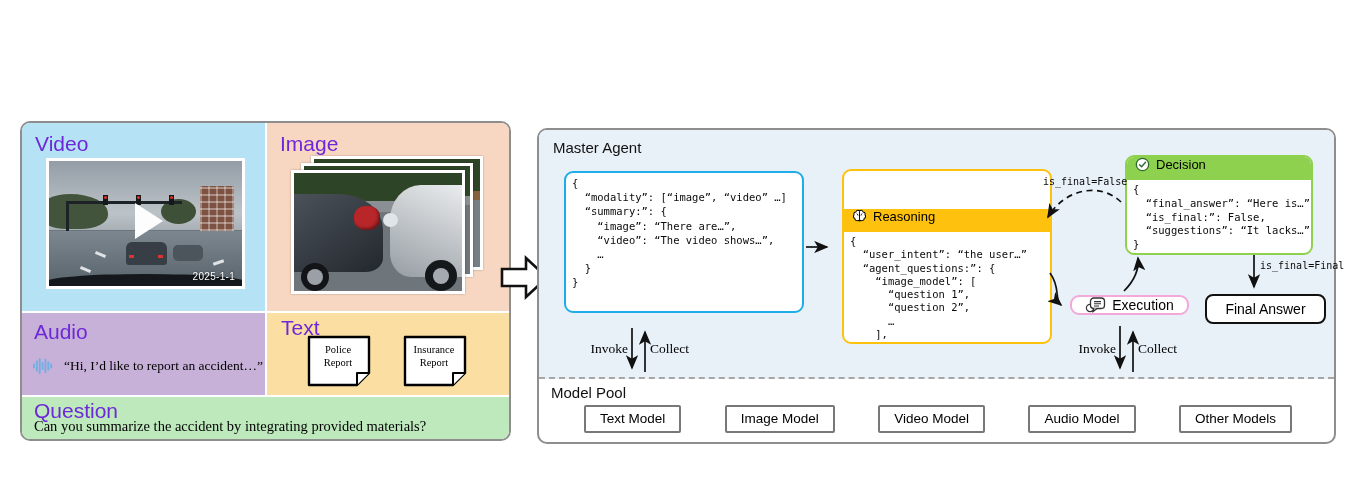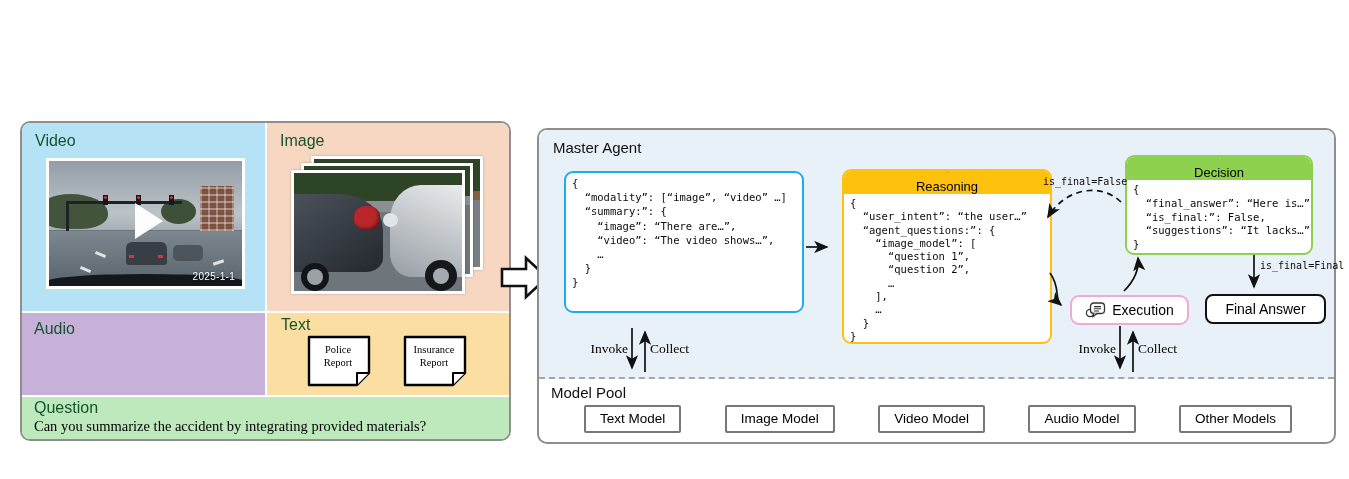--- a/index.html
+++ b/index.html
@@ -6,21 +6,21 @@
   body { background: #fff; font-family: "Liberation Sans", sans-serif; }
   .canvas { position: relative; width: 1349px; height: 479px; background: #fff; overflow: hidden; }
 
   
   .input-panel {
     position: absolute; left: 20px; top: 121px; width: 491px; height: 320px;
     background: #fff; border: 2px solid #8e8e8e; border-radius: 10px; overflow: hidden;
     display: grid; grid-template-columns: 243px 1fr; grid-template-rows: 188px 82px 1fr; gap: 2px;
   }
   .cell { position: relative; }
-  .cell-label { font-size: 16px; color: #14532d; }
+  .cell-label { font-size: 21px; color: #6d28d9; }
   .cell-video    { background: #b5e3f5; }
   .cell-image    { background: #f8d7c2; }
   .cell-audio    { background: #c8b1d9; }
   .cell-text     { background: #fbdfa2; }
   .cell-question { background: #bde9bd; grid-column: 1 / span 2; }
   .cell-video .cell-label, .cell-image .cell-label { position: absolute; left: 13px; top: 9px; }
 
   
   .vthumb { position: absolute; left: 24px; top: 35px; width: 199px; height: 131px;
     border: 3px solid #fff; overflow: hidden;
@@ -85,33 +85,33 @@
   .block-arrow { position: absolute; left: 500px; top: 254px; }
 
   
   .agent-panel { position: absolute; left: 537px; top: 128px; width: 799px; height: 316px;
     background: #fff; border: 2px solid #8e8e8e; border-radius: 10px; }
   .master-area { position: absolute; left: 0; top: 0; width: 100%; height: 249px;
     background: #e9f1f8; border-radius: 8px 8px 0 0; border-bottom: 2px dashed #a6a6a6; }
   .master-title { position: absolute; left: 14px; top: 9px; font-size: 15px; color: #111; }
 
   .stagebox { position: absolute; border-radius: 9px; background: #fff; overflow: hidden; }
-  .stagebox-header { display: flex; align-items: center; gap: 6px; height: 23px; padding: 0 8px; font-size: 13px; color: #000; flex-direction: column; }
+  .stagebox-header { display: flex; align-items: flex-start; gap: 6px; height: 23px; padding: 0 8px; font-size: 13px; color: #000; }
   .stagebox-body { font-family: "DejaVu Sans Mono", monospace; font-size: 10.5px; color: #0a0a0a; padding: 3px 6px; white-space: pre; }
   .box-perception { left: 25px; top: 41px; width: 240px; height: 142px; border: 2px solid #1fade9; }
   .box-perception .stagebox-header { background: #1fade9; }
   .box-perception .stagebox-body { line-height: 14.2px; }
   .box-reasoning { left: 303px; top: 39px; width: 210px; height: 175px; border: 2px solid #fec10d; }
-  .box-reasoning .stagebox-header { background: #fec10d; }
+  .box-reasoning .stagebox-header { background: #fec10d; margin-top: 38px; }
   .box-reasoning .stagebox-body { line-height: 13.3px; }
   .box-decision { left: 586px; top: 25px; width: 188px; height: 100px; border: 2px solid #8ed14e; }
   .box-decision .stagebox-header { background: #8ed14e; }
   .box-decision .stagebox-body { line-height: 13.8px; }
 
-  .execution-box { position: absolute; left: 531px; top: 165px; width: 119px; height: 30px;
+  .execution-box { position: absolute; left: 531px; top: 165px; width: 119px; height: 20px;
     background: #fff; border: 2px solid #f2a9d9; border-radius: 9px;
     display: flex; align-items: center; justify-content: center; gap: 6px; font-size: 14px; color: #000; }
   .final-answer-box { position: absolute; left: 666px; top: 164px; width: 121px; height: 30px;
     background: #fff; border: 2.5px solid #111; border-radius: 8px;
     display: flex; align-items: center; justify-content: center; font-size: 14px; color: #000; }
 
   .pool-title { position: absolute; left: 12px; top: 254px; font-size: 15px; color: #111; }
   .pool-row { position: absolute; left: 45px; top: 275px; width: 708px; display: flex; justify-content: space-between; }
   .model-box { background: #fff; border: 2px solid #787878; border-radius: 2px; padding: 4px 14px 5px;
     font-size: 13.5px; color: #000; white-space: nowrap; }
@@ -167,20 +167,34 @@
         <div class="c-tail"></div>
         <div class="c-wheel1"></div>
         <div class="c-car-silver"></div>
         <div class="c-head"></div>
         <div class="c-wheel2"></div>
       </div>
     </div>
 
     <div class="cell cell-audio">
       <div class="cell-label">Audio</div>
+      <div class="audio-row">
+        <svg width="30" height="22" viewBox="0 0 30 22">
+          <g fill="#74aee3">
+            <rect x="0" y="8" width="2.4" height="6" rx="1.2"></rect>
+            <rect x="3.6" y="4" width="2.4" height="14" rx="1.2"></rect>
+            <rect x="7.2" y="1" width="2.4" height="20" rx="1.2"></rect>
+            <rect x="10.8" y="6" width="2.4" height="10" rx="1.2"></rect>
+            <rect x="14.4" y="2" width="2.4" height="18" rx="1.2"></rect>
+            <rect x="18" y="5" width="2.4" height="12" rx="1.2"></rect>
+            <rect x="21.6" y="8" width="2.4" height="6" rx="1.2"></rect>
+          </g>
+        </svg>
+        <span class="audio-quote">“Hi, I’d like to report an accident…”</span>
+      </div>
     </div>
 
     <div class="cell cell-text">
       <div class="cell-label">Text</div>
       <div class="note note-1">
         <svg viewBox="0 0 64 52">
           <path d="M2,2 H62 V38 L50,50 H2 Z" fill="#fff" stroke="#000" stroke-width="2.4" stroke-linejoin="round"></path>
           <path d="M62,38 L50,38 L50,50" fill="#fff" stroke="#000" stroke-width="2" stroke-linejoin="round"></path>
         </svg>
         <div class="note-label">

